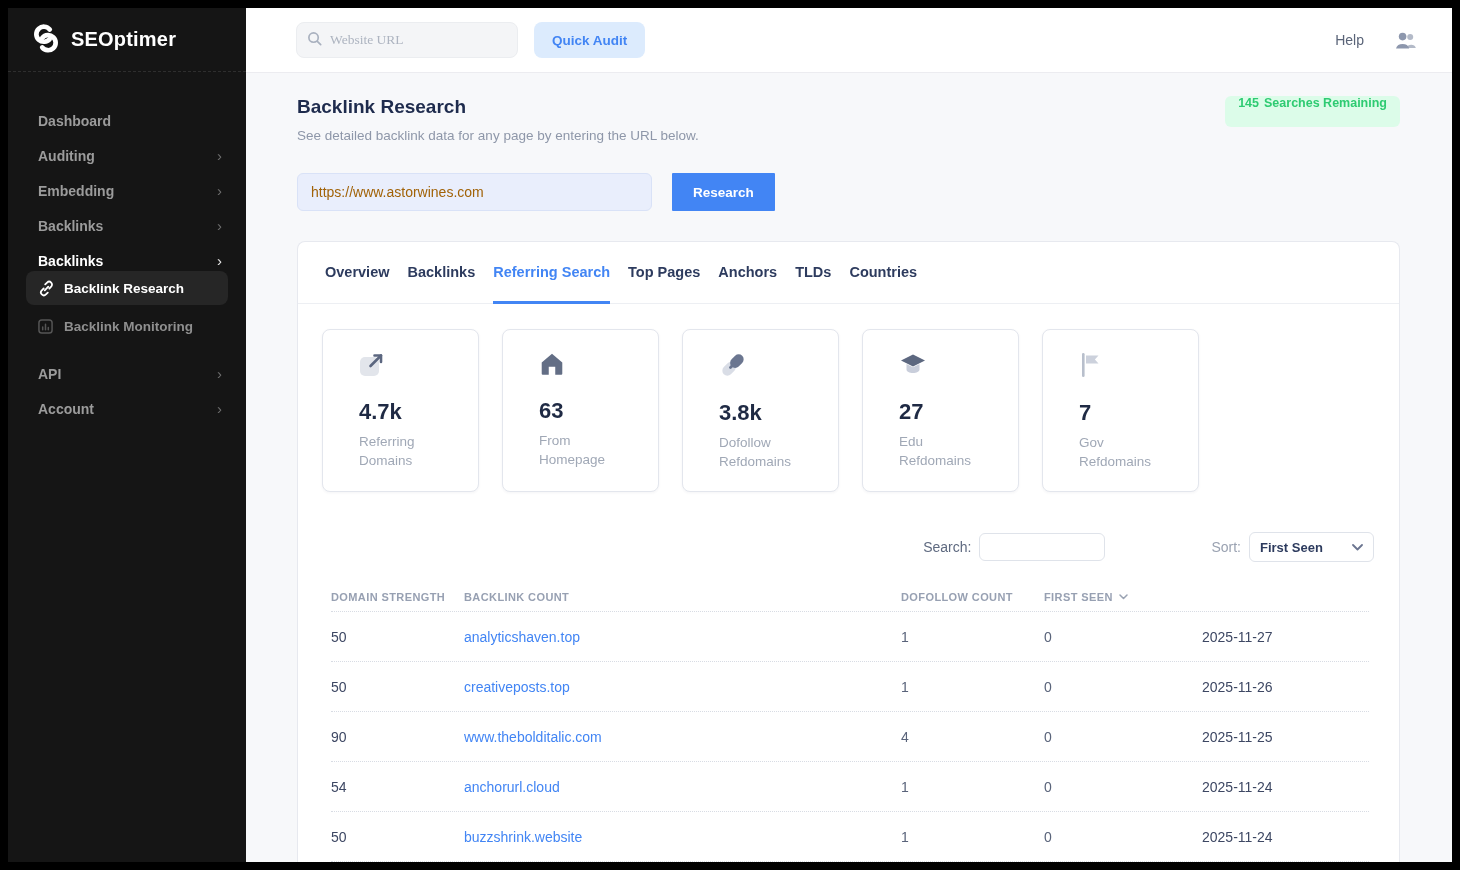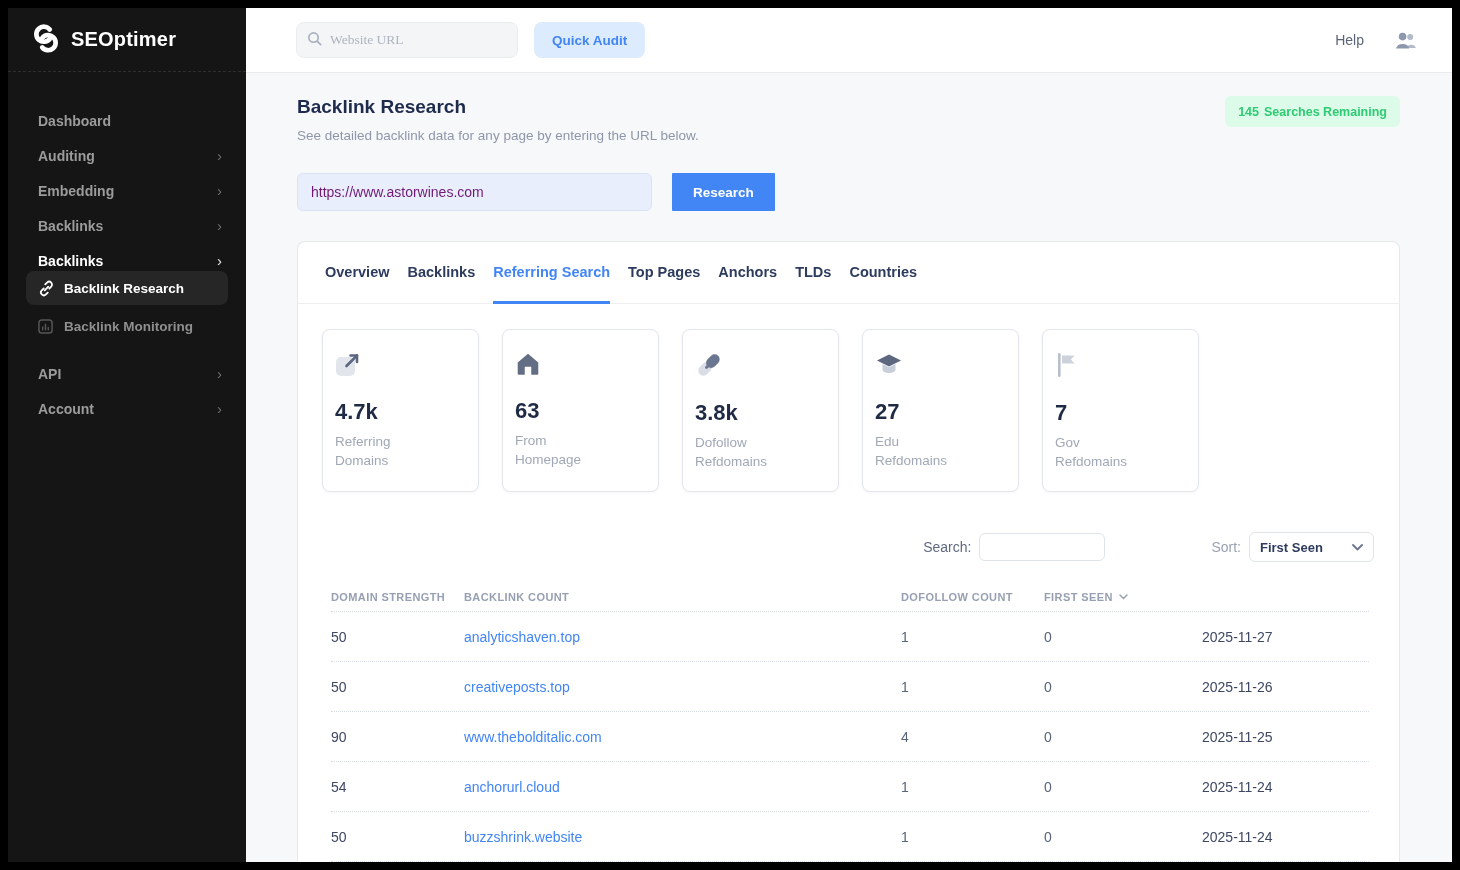--- a/index.html
+++ b/index.html
@@ -30,35 +30,35 @@
   .tsearch input::placeholder { color:#adb4c0; }
   .quick-audit { margin-left:16px; height:36px; padding:0 18px; background:#dcebfd; color:#4285f4; border:none; border-radius:8px; font-size:13.5px; font-weight:bold; cursor:pointer; font-family:"Liberation Sans", sans-serif; }
   .help-link { margin-left:auto; color:#5a6478; font-size:14px; cursor:pointer; }
   .user-ico { margin-left:30px; cursor:pointer; display:flex; }
 
   
   .content { flex:1; padding:24px 52px 0 51px; overflow:hidden; }
   .head-row { display:flex; align-items:flex-start; }
   .page-title { font-size:19px; font-weight:bold; color:#1e2b4d; }
   .page-sub { margin-top:10px; font-size:13.5px; color:#8e97a9; }
-  .badge { margin-left:auto; background:#dcfce9; color:#2ecb72; border-radius:6px; height:31px; display:flex; align-items:center; padding:0 13px; font-size:12.5px; font-weight:bold; }
+  .badge { margin-left:auto; background:#dcfce9; color:#2ecb72; border-radius:6px; height:31px; display:flex; align-items:flex-start; padding:0 13px; font-size:12.5px; font-weight:bold; }
   .badge .cnt { margin-right:5px; }
 
   .url-row { margin-top:30px; display:flex; }
-  .url-input { width:355px; height:38px; background:#e9eefc; border:1px solid #d9e2f7; border-radius:6px; padding:0 13px; font-size:14px; color:#701a75; outline:none; font-family:"Liberation Sans", sans-serif; }
+  .url-input { width:355px; height:38px; background:#e9eefc; border:1px solid #d9e2f7; border-radius:6px; padding:0 13px; font-size:14px; color:#a16207; outline:none; font-family:"Liberation Sans", sans-serif; }
   .research-btn { margin-left:20px; height:38px; padding:8px 21px; background:#4285f4; color:#fff; border:none; border-radius:1px; font-size:13.5px; font-weight:bold; cursor:pointer; font-family:"Liberation Sans", sans-serif; }
 
   
   .card { margin-top:30px; background:#fff; border:1px solid #e7e9ef; border-bottom:none; border-radius:8px 8px 0 0; height:622px; overflow:hidden; }
   .tabbar { display:flex; gap:18px; padding:0 27px; border-bottom:1px solid #edeff3; height:62px; }
   .tab { display:flex; align-items:center; font-size:14.5px; font-weight:bold; color:#2d3b5e; cursor:pointer; border-bottom:3px solid transparent; margin-bottom:-1px; }
   .tab.active { color:#4285f4; border-bottom-color:#4285f4; }
 
   .stats { display:flex; gap:23px; padding:25px 24px 0 24px; }
-  .stat-card { width:157px; height:163px; background:#fff; border:1px solid #e3e6ed; border-radius:8px; box-shadow:0 1px 3px rgba(30,40,70,0.05); padding:21px 12px; }
+  .stat-card { width:157px; height:163px; background:#fff; border:1px solid #e3e6ed; border-radius:8px; box-shadow:0 1px 3px rgba(30,40,70,0.05); padding:21px 36px; }
   .stat-val { margin-top:17px; font-size:22px; font-weight:bold; color:#1f2a44; }
   .stat-lbl { margin-top:7px; font-size:13.5px; color:#a0a8b6; line-height:19px; }
 
   .controls { margin-top:40px; display:flex; align-items:center; justify-content:flex-end; padding-right:25px; height:30px; }
   .ctl-label { font-size:14px; color:#5f6a80; margin-right:8px; }
   .ctl-label.light { color:#9aa2b1; }
   .ctl-search { width:126px; height:28px; border:1px solid #dfe3ea; border-radius:6px; outline:none; padding:0 8px; font-size:13px; color:#3c4861; font-family:"Liberation Sans", sans-serif; }
   .sort-gap { width:106px; }
   .ctl-select { width:125px; height:30px; border:1px solid #dfe3ea; border-radius:6px; display:flex; align-items:center; padding:0 10px; cursor:pointer; }
   .ctl-select .val { font-size:13px; font-weight:bold; color:#2d3b5e; }

